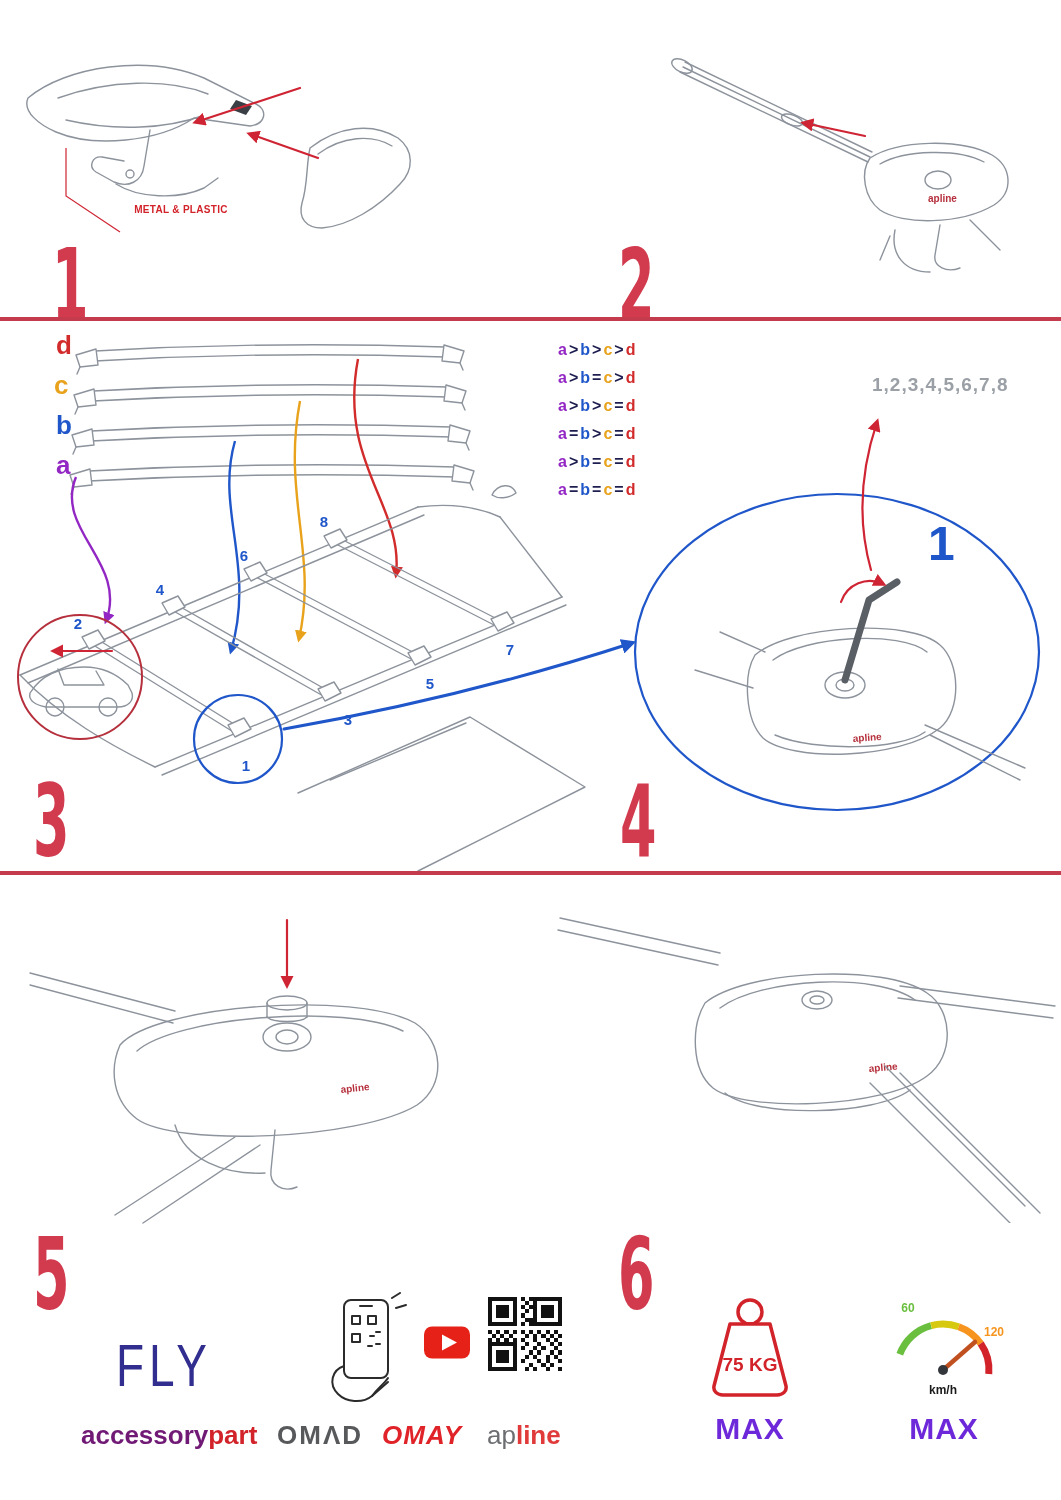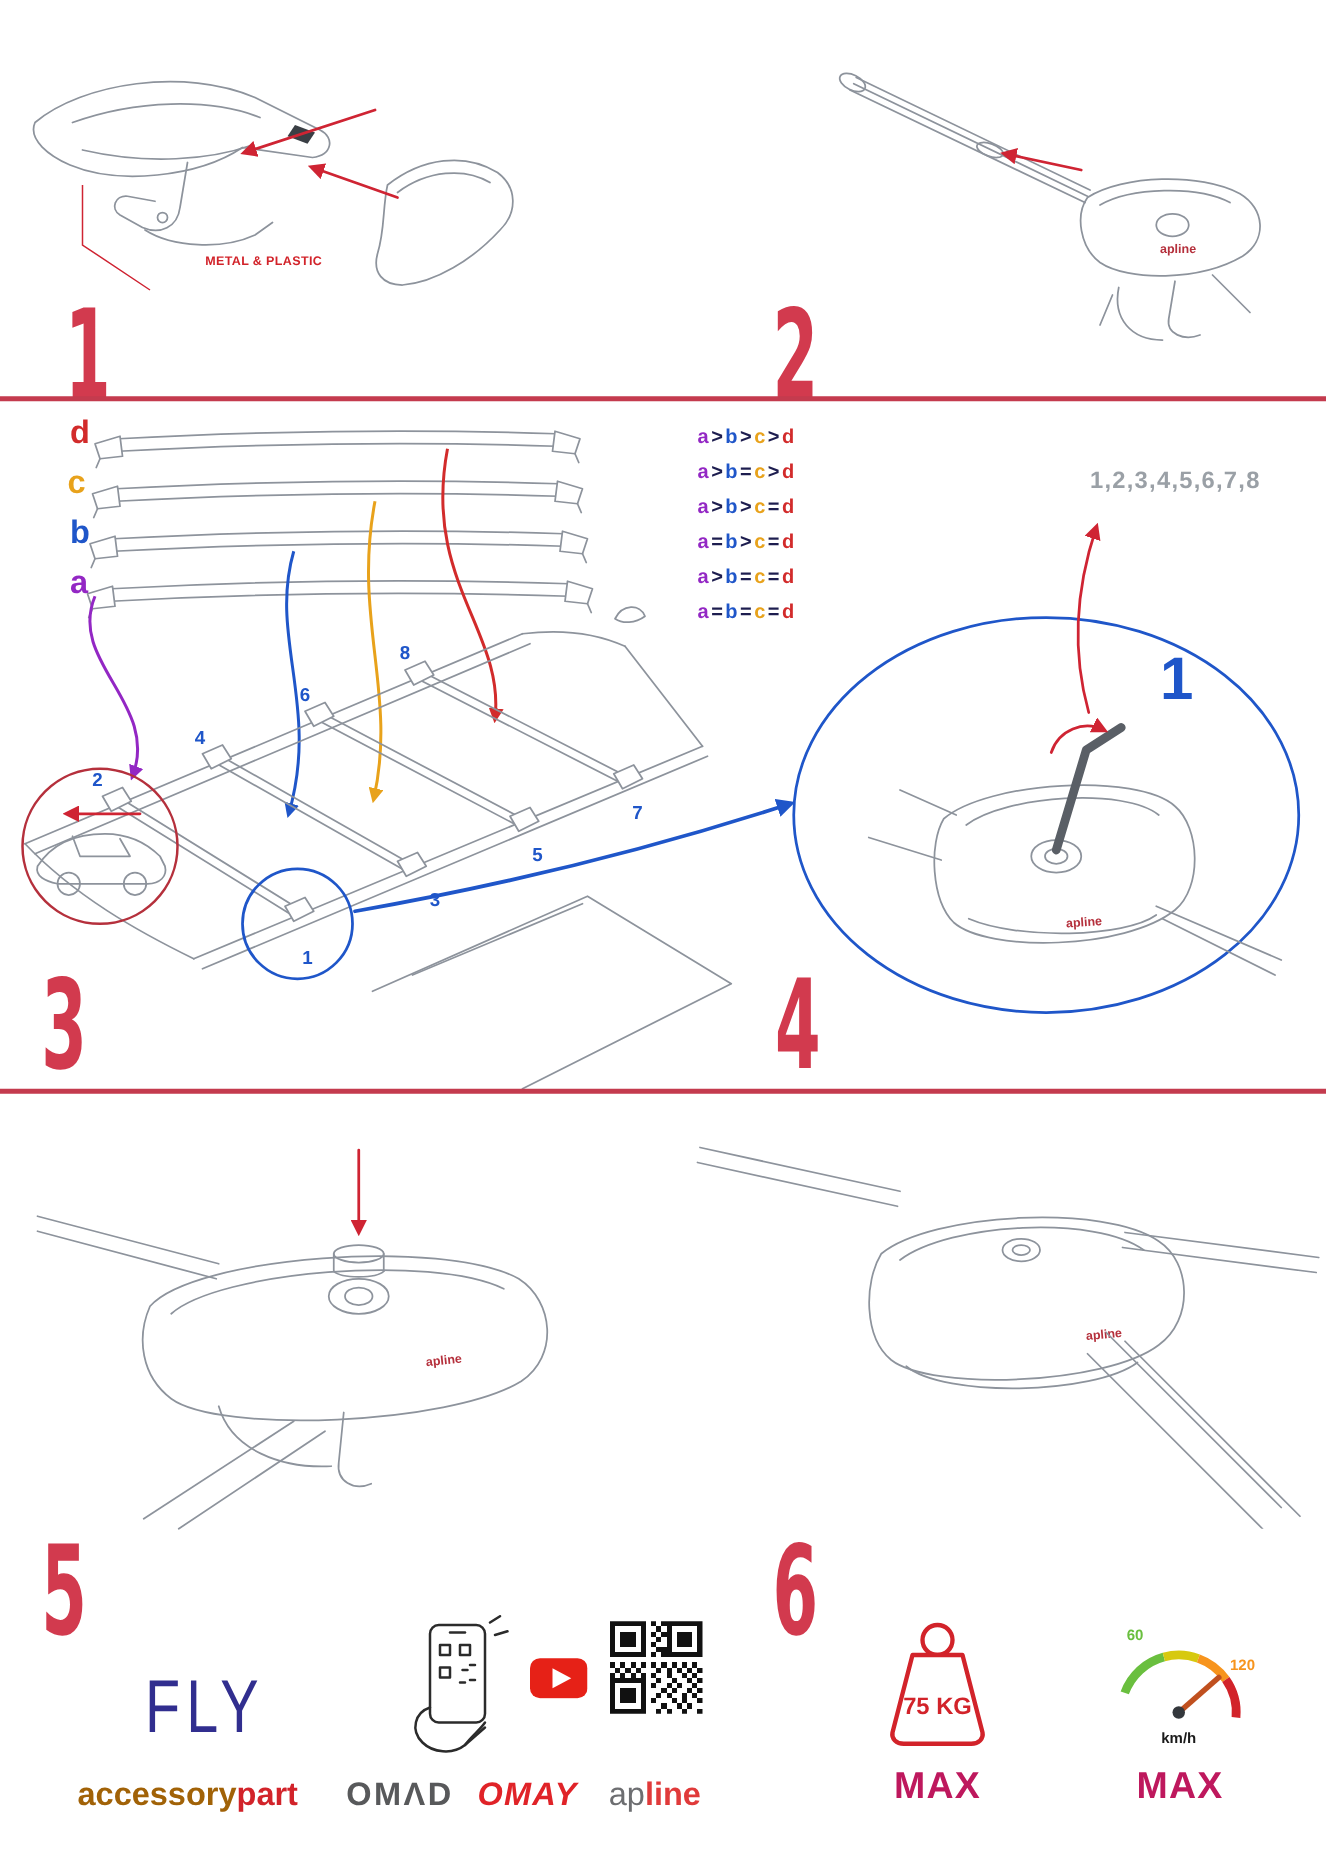--- a/index.html
+++ b/index.html
@@ -4,43 +4,43 @@
 <style>
   * { margin:0; padding:0; box-sizing:border-box; }
   body { background:#fff; font-family:"Liberation Sans", sans-serif; }
   .page { position:relative; width:1061px; height:1500px; background:#fff; overflow:hidden; }
   .abs { position:absolute; }
   .divider { position:absolute; left:0; width:100%; height:4px; background:#c43b4e; }
   .step-num { position:absolute; color:#d23a4e; font-weight:700; font-size:64px; line-height:1;
               transform:scale(0.82,1.55); transform-origin:top left; letter-spacing:-2px;
               font-family:"DejaVu Sans", sans-serif; }
   
-  .s1-text { position:absolute; left:136px; top:204px; width:150px; }
+  .s1-text { position:absolute; left:106px; top:204px; width:150px; }
   .material { color:#d2232a; font-weight:700; font-size:10px; text-align:center; letter-spacing:0.3px; }
   .vehicles { margin-top:3px; text-align:right; padding-right:8px; color:#3a3a9a;
               font-size:8.5px; line-height:1.15; font-weight:600; }
   
   .bar-label { position:absolute; font-size:26px; font-weight:700; line-height:1; }
   .lab-d { color:#d22b2b; } .lab-c { color:#e8a21b; } .lab-b { color:#1f56c9; } .lab-a { color:#9327c4; }
   .comparisons { position:absolute; left:558px; top:336px; font-size:16px; font-weight:700; line-height:28px; }
   .La { color:#9327c4; } .Lb { color:#1f56c9; } .Lc { color:#e8a21b; } .Ld { color:#d22b2b; }
   .op { color:#1d1d4f; margin:0 2px; }
   .sequence { position:absolute; left:872px; top:374px; color:#9aa0a6; font-size:19px;
               font-weight:600; letter-spacing:1px;text-align:right; }
   .callout-1 { position:absolute; left:928px; top:516px; color:#1f56c9; font-size:48px; font-weight:700; }
   
   .fly { position:absolute; left:116px; top:1330px; color:#312e8f; font-size:46px;
          letter-spacing:5px; transform:scaleY(1.3); transform-origin:top left; font-weight:400; }
   .logo-row { font-size:26px; font-weight:700; position:absolute; top:1420px; white-space:nowrap; }
-  .accessory-black { color:#a16207; } .accessory-red { color:#d2232a; }
+  .accessory-black { color:#701a75;margin-left:19px; } .accessory-red { color:#d2232a; }
   .omad { left:277px; color:#58595b; letter-spacing:2px; }
   .omay { left:382px; color:#e02328; font-style:italic; letter-spacing:1px; }
   .apline-gray { color:#6d6e71; font-weight:400; } .apline-red { color:#e03a3a; font-weight:700; }
   .max-label { position:absolute; top:1412px; text-align:center; font-size:30px; font-weight:700;
-               color:#be185d; letter-spacing:1px; }
+               color:#6d28d9; letter-spacing:1px; }
   
   .g  { stroke:#8d939c; fill:none; stroke-width:1.4; stroke-linecap:round; stroke-linejoin:round; }
   .gf { stroke:#8d939c; fill:#ffffff; stroke-width:1.4; stroke-linejoin:round; }
   .r  { stroke:#cf2433; fill:none; stroke-width:2.2; stroke-linecap:round; }
   .rt { stroke:#cf2433; fill:none; stroke-width:1.2; }
   .bl3 { stroke:#1f56c9; fill:none; stroke-width:3; stroke-linecap:round; }
   .bl2 { stroke:#1f56c9; fill:none; stroke-width:2.2; }
   .num { font:700 15px "Liberation Sans", sans-serif; fill:#1f56c9; text-anchor:middle; }
   .brand { font:700 10px "Liberation Sans", sans-serif; fill:#b5303c; }
   .key { stroke:#5a5f66; fill:none; stroke-width:7; stroke-linecap:round; stroke-linejoin:round; }

